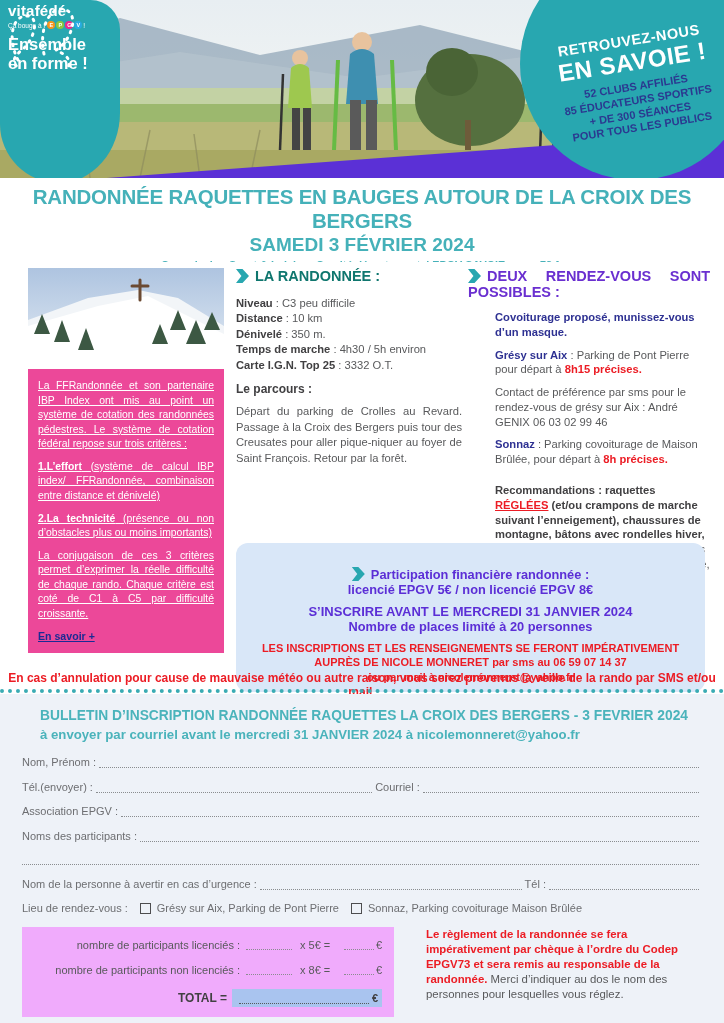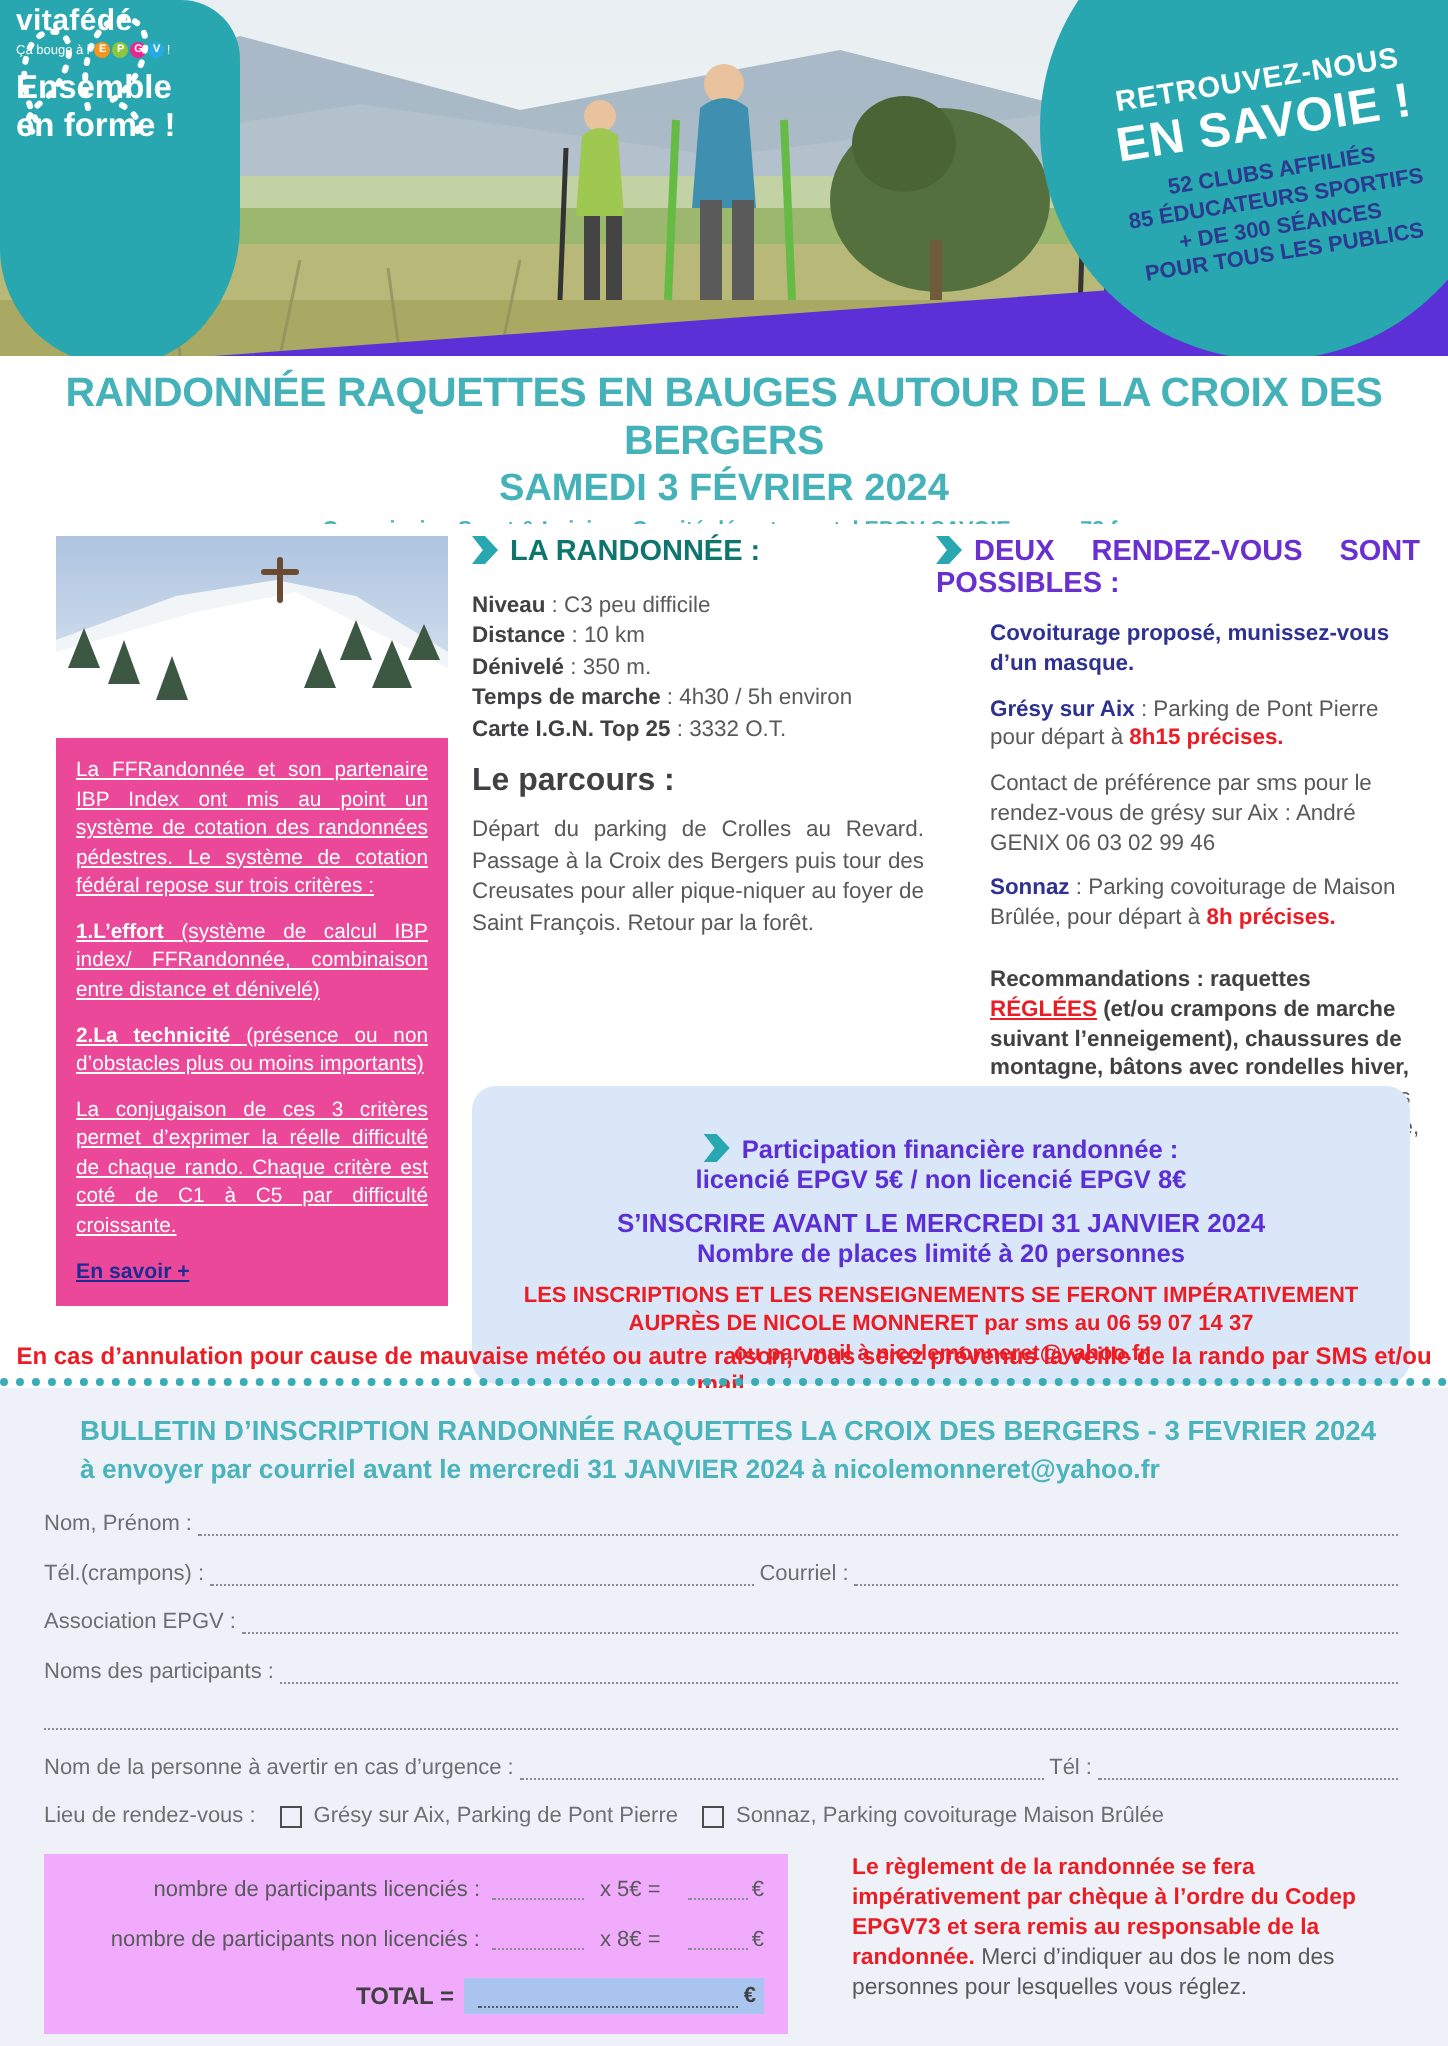--- a/index.html
+++ b/index.html
@@ -46,21 +46,21 @@
   .savoir { color:#1b2a94; font-weight:bold; text-decoration:underline; font-size:10.6px; cursor:pointer; }
 
   .chev { display:inline-block; width:13px; height:14px; background:#28a7b0; vertical-align:-2px; margin-right:6px;
           clip-path:polygon(0 0, 50% 0, 100% 50%, 50% 100%, 0 100%, 42% 50%); }
   .col-head { color:#0f766e; font-weight:bold; font-size:14.5px; margin-bottom:12px; }
   .jrow { display:flex; justify-content:space-between; color:#6a2fd0; font-weight:bold; font-size:14.5px; }
   .jrow2 { color:#6a2fd0; font-weight:bold; font-size:14.5px; margin-bottom:10px; }
 
   .spec { font-size:11.2px; color:#58595b; line-height:1.38; }
   .spec b { color:#414042; }
-  .parcours-label { font-size:16px; color:#414042; font-weight:bold; margin-top:9px; }
+  .parcours-label { font-size:12px; color:#414042; font-weight:bold; margin-top:9px; }
   .parcours-text { font-size:11.2px; color:#58595b; line-height:1.38; text-align:justify; margin-top:8px; }
 
   .rp { font-size:11.2px; line-height:1.32; margin-bottom:8px; color:#58595b;margin-left:27px; }
   .navy { color:#2e3192; font-weight:bold; }
   .redb { color:#ec1c24; font-weight:bold; }
   .redbu { color:#ec1c24; font-weight:bold; text-decoration:underline; }
   .darkb { color:#414042; font-weight:bold; }
 
   .participation { position:absolute; left:236px; top:281px; width:469px; min-height:122px;
                    background:#d9e7f8; border-radius:12px; text-align:center; padding:24px 14px 8px 14px; }
@@ -285,21 +285,21 @@
   <div class="bulletin">
     <div class="b-title1">BULLETIN D’INSCRIPTION RANDONNÉE RAQUETTES LA CROIX DES BERGERS - 3 FEVRIER 2024</div>
     <div class="b-title2">à envoyer par courriel avant le mercredi 31 JANVIER 2024 à nicolemonneret@yahoo.fr</div>
 
     <div class="frm">
       <div class="frow">
         <span>Nom, Prénom :</span>
           <span class="dots"></span>
       </div>
       <div class="frow">
-        <span>Tél.(crampons) :</span>
+        <span>Tél.(envoyer) :</span>
           <span class="dots"></span>
         <span>Courriel :</span>
           <span class="dots"></span>
       </div>
       <div class="frow">
         <span>Association EPGV :</span>
           <span class="dots"></span>
       </div>
       <div class="frow">
         <span>Noms des participants :</span>

